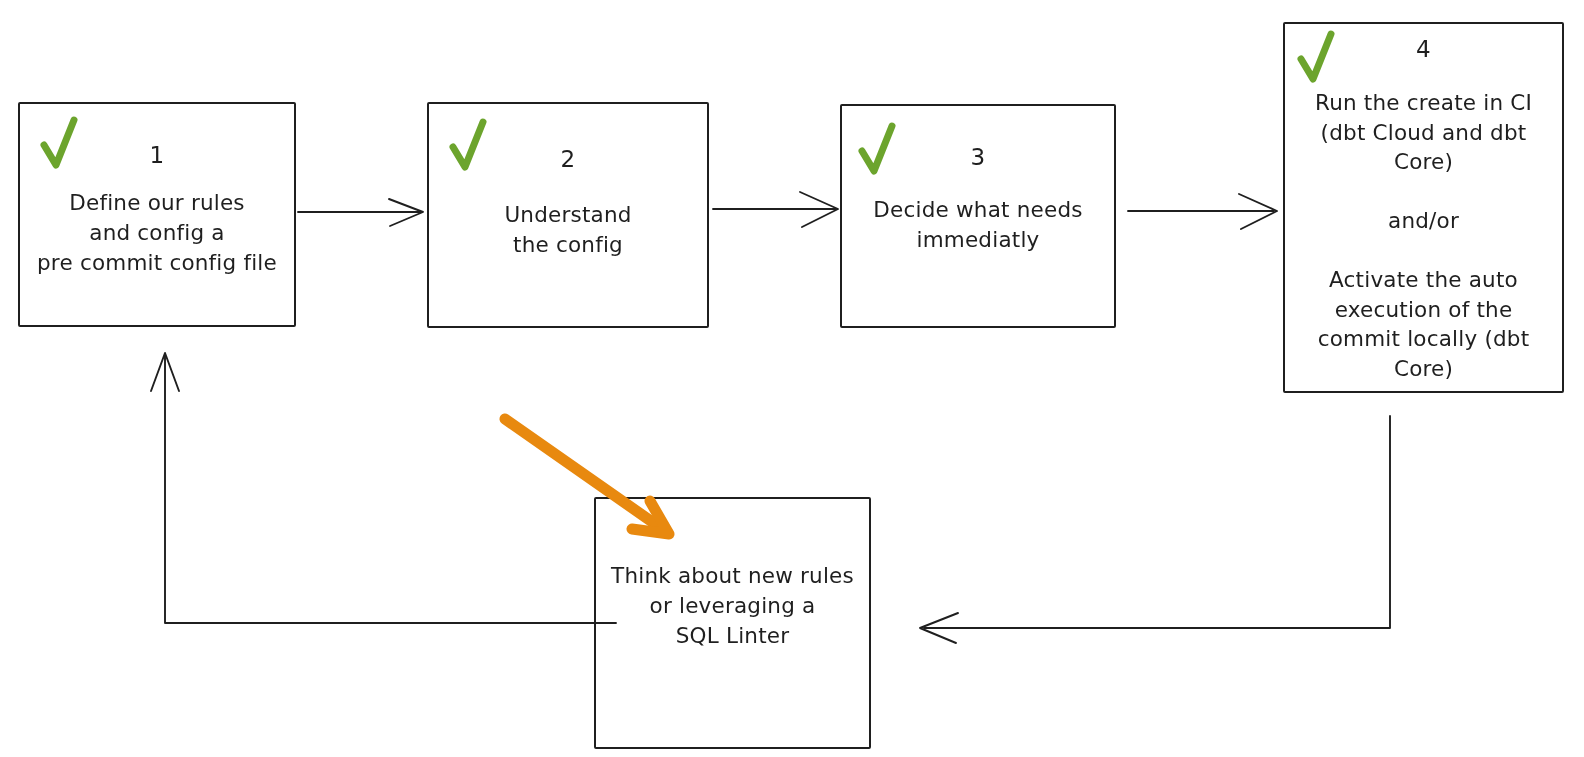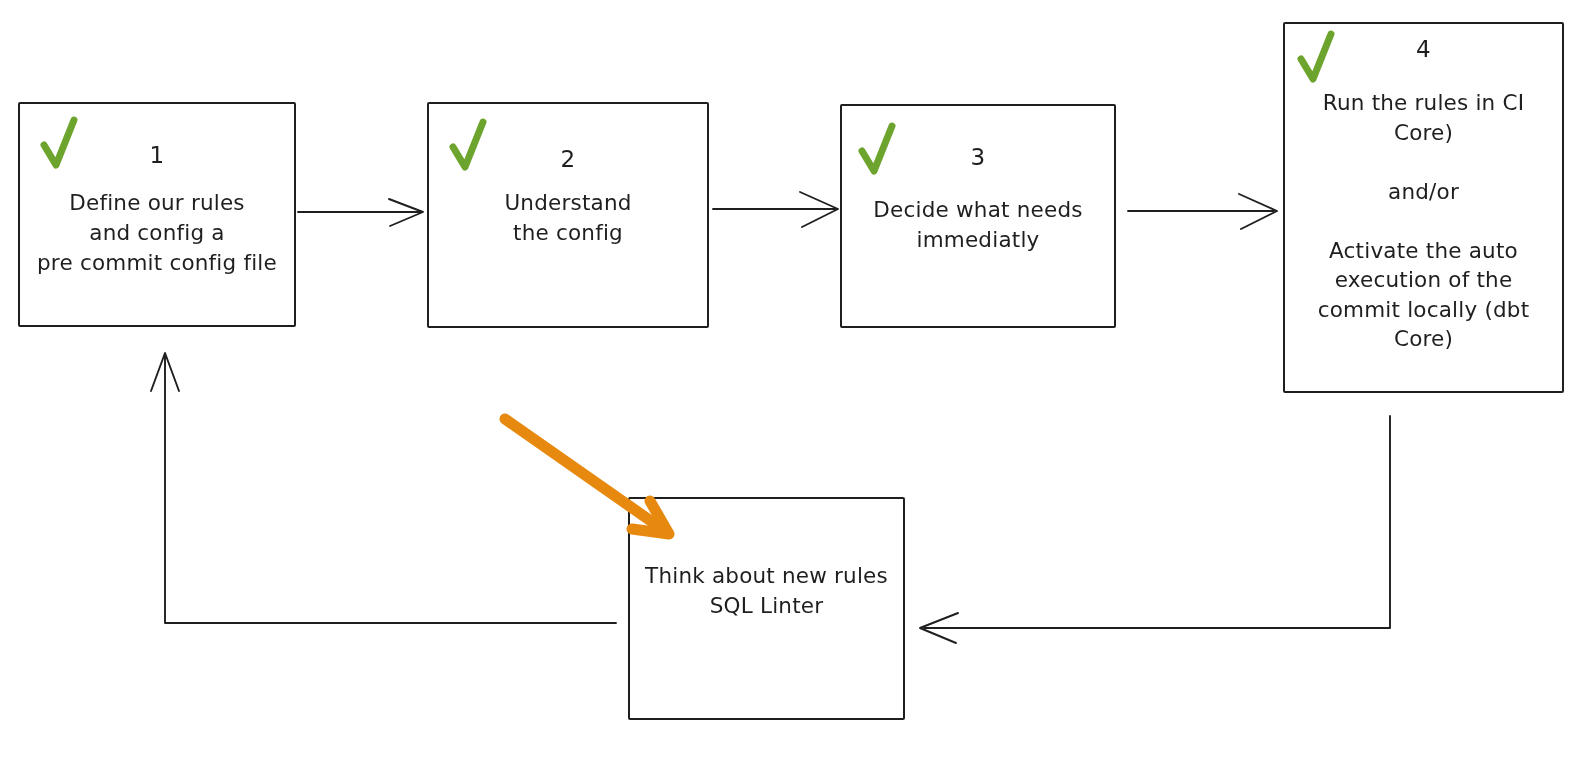--- a/index.html
+++ b/index.html
@@ -23,21 +23,21 @@
   .box {
     position: absolute;
     border: 2px solid var(--ink);
     border-radius: 2px;
     background: var(--bg);
   }
   #box-step1 { left: 18px;   top: 102px; width: 278px; height: 225px; }
   #box-step2 { left: 427px;  top: 102px; width: 282px; height: 226px; }
   #box-step3 { left: 840px;  top: 104px; width: 276px; height: 224px; }
   #box-step4 { left: 1283px; top: 22px;  width: 281px; height: 371px; }
-  #box-loop  { left: 628px;  top: 497px; width: 277px; height: 223px; }
+  #box-loop  { left: 594px;  top: 497px; width: 277px; height: 252px; }
 
   .check {
     position: absolute;
   }
   #box-step1 .check { left: 20px; top: 12px; }
   #box-step2 .check { left: 20px; top: 14px; }
   #box-step3 .check { left: 16px; top: 16px; }
   #box-step4 .check { left: 12px; top: 6px; }
 
   .num {
@@ -55,21 +55,21 @@
   .txt {
     position: absolute;
     left: 0; width: 100%;
     text-align: center;
     font-size: 21.5px;
     letter-spacing: 0.2px;
   }
   .txt .line { height: 30px; line-height: 30px; white-space: nowrap; }
   #box-step4 .txt .line { height: 29.5px; line-height: 29.5px; }
   #box-step1 .txt { top: 84px; }
-  #box-step2 .txt { top: 84px; }
+  #box-step2 .txt { top: 96px; }
   #box-step3 .txt { top: 89px; }
   #box-step4 .txt { top: 64px; }
   #box-loop  .txt { top: 62px; }
 
   svg.overlay {
     position: absolute;
     left: 0; top: 0;
     width: 1584px; height: 757px;
     pointer-events: none;
   }
@@ -141,35 +141,37 @@
   </div>
 
   <div class="box" id="box-step4">
     <span class="check">
       <svg width="38" height="56" viewBox="0 0 38 56">
           <polyline class="check-stroke" points="4,29 16,49 34,4"></polyline>
         </svg>
     </span>
     <div class="num">4</div>
     <div class="txt">
-      <div class="line">Run the rules in CI</div>
+      <div class="line">Run the create in CI</div>
+      <div class="line">(dbt Cloud and dbt</div>
       <div class="line">Core)</div>
       <div class="line"></div>
       <div class="line">and/or</div>
       <div class="line"></div>
       <div class="line">Activate the auto</div>
       <div class="line">execution of the</div>
       <div class="line">commit locally (dbt</div>
       <div class="line">Core)</div>
     </div>
   </div>
 
   <div class="box" id="box-loop">
     <div class="txt">
       <div class="line">Think about new rules</div>
+      <div class="line">or leveraging a</div>
       <div class="line">SQL Linter</div>
     </div>
   </div>
 
   <svg class="overlay">
 
     <g>
       <line class="ink-line" x1="298" y1="212" x2="421" y2="212"></line>
       <polyline class="ink-line" points="389,199 423,212 390,226"></polyline>
     </g>

